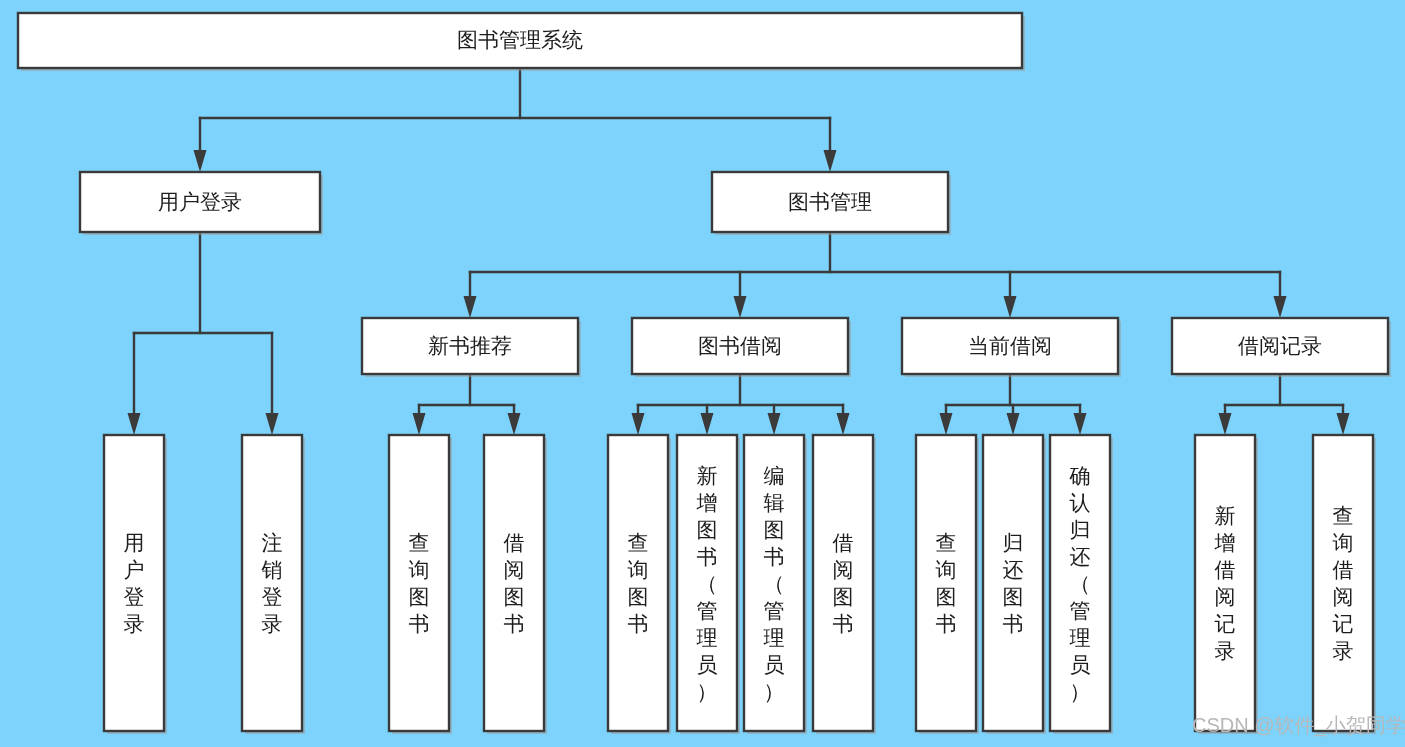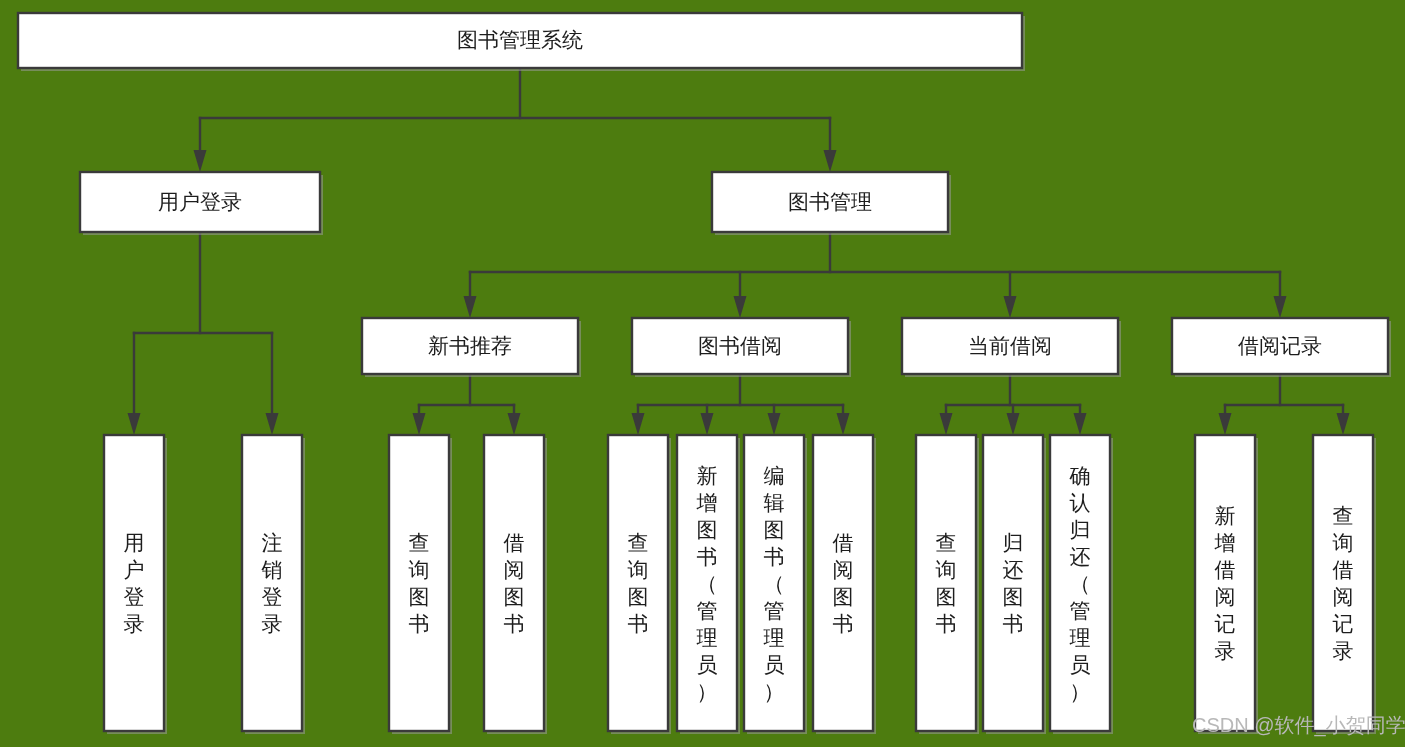--- a/index.html
+++ b/index.html
@@ -7,21 +7,21 @@
     padding: 0;
     background: #ffffff;
   }
   body {
     font-family: "Liberation Sans", "DejaVu Sans", sans-serif;
   }
   #diagram-root {
     position: relative;
     width: 1405px;
     height: 747px;
-    background: #4d7c0f;
+    background: #7dd3fc;
     overflow: hidden;
   }
   svg.diagram-canvas {
     position: absolute;
     left: 0;
     top: 0;
     width: 1405px;
     height: 747px;
   }
   .node-box {

